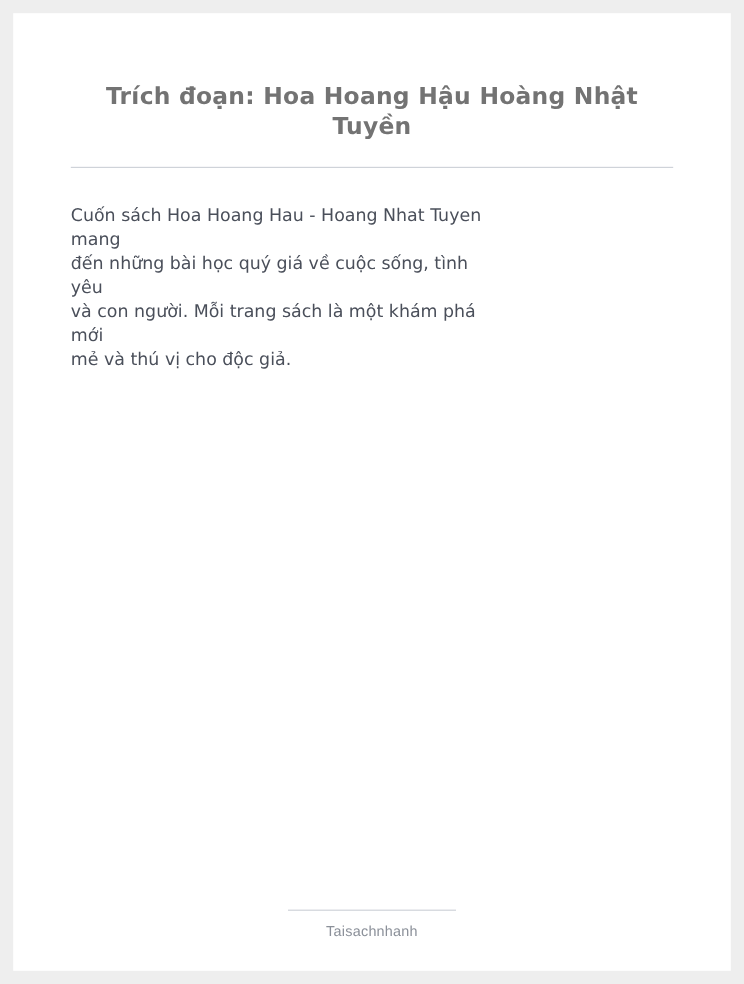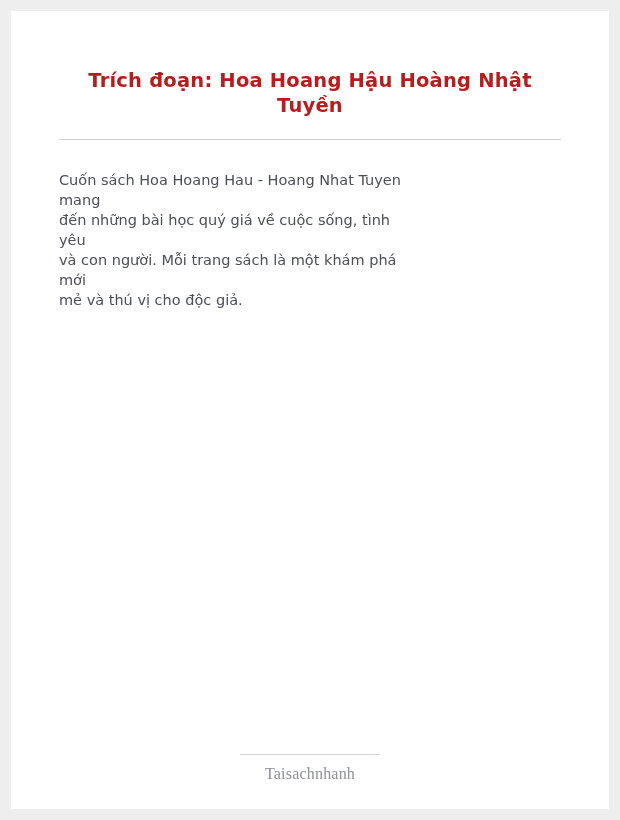--- a/index.html
+++ b/index.html
@@ -27,21 +27,21 @@
   .doc-header {
     padding-top: 57px;
     padding-left: 48px;
     padding-right: 48px;
     text-align: center;
   }
   .doc-title {
     font-family: "DejaVu Sans", sans-serif;
     font-size: 19.5px;
     font-weight: bold;
-    color: #b91c1c;
+    color: #737373;
     letter-spacing: 0.2px;
     line-height: 1.3;
   }
   .title-rule {
     margin: 20px auto 0 auto;
     width: 502px;
     height: 1px;
     background: #cfd3d9;
   }
   .doc-body {
@@ -61,22 +61,22 @@
     padding-bottom: 26px;
     text-align: center;
   }
   .footer-rule {
     margin: 0 auto 10px auto;
     width: 140px;
     height: 1px;
     background: #cfd3d9;
   }
   .footer-text {
-    font-family: Liberation Serif, serif;
-    font-size: 16px;
+    font-family: Liberation Sans, sans-serif;
+    font-size: 12px;
     color: #8b9099;
     letter-spacing: 0.2px;
   }
 </style>
 </head>
 <body>
 
 <div class="page">
 
   <div class="doc-header">

